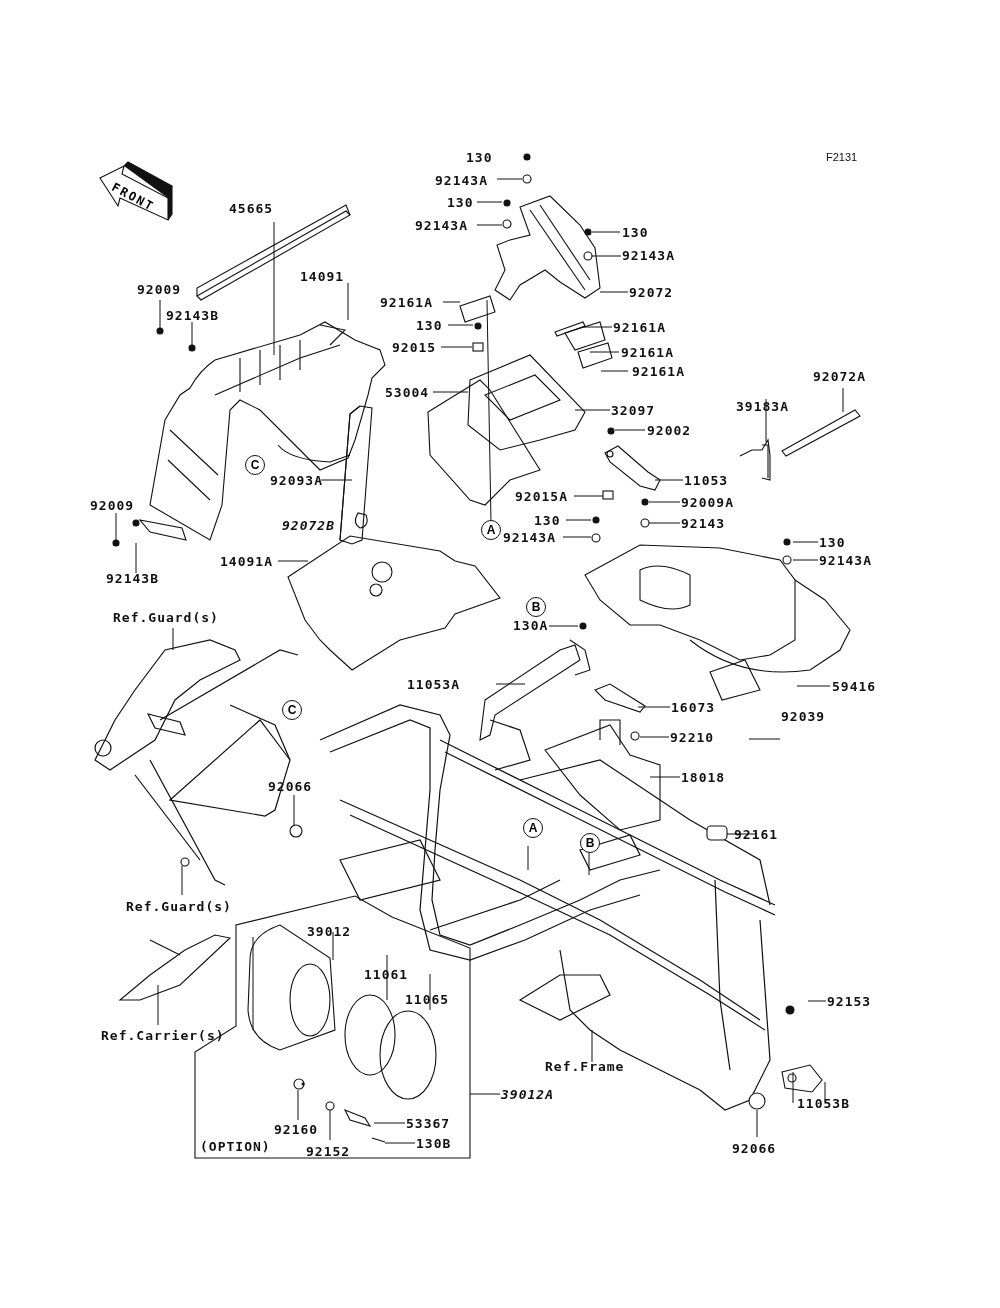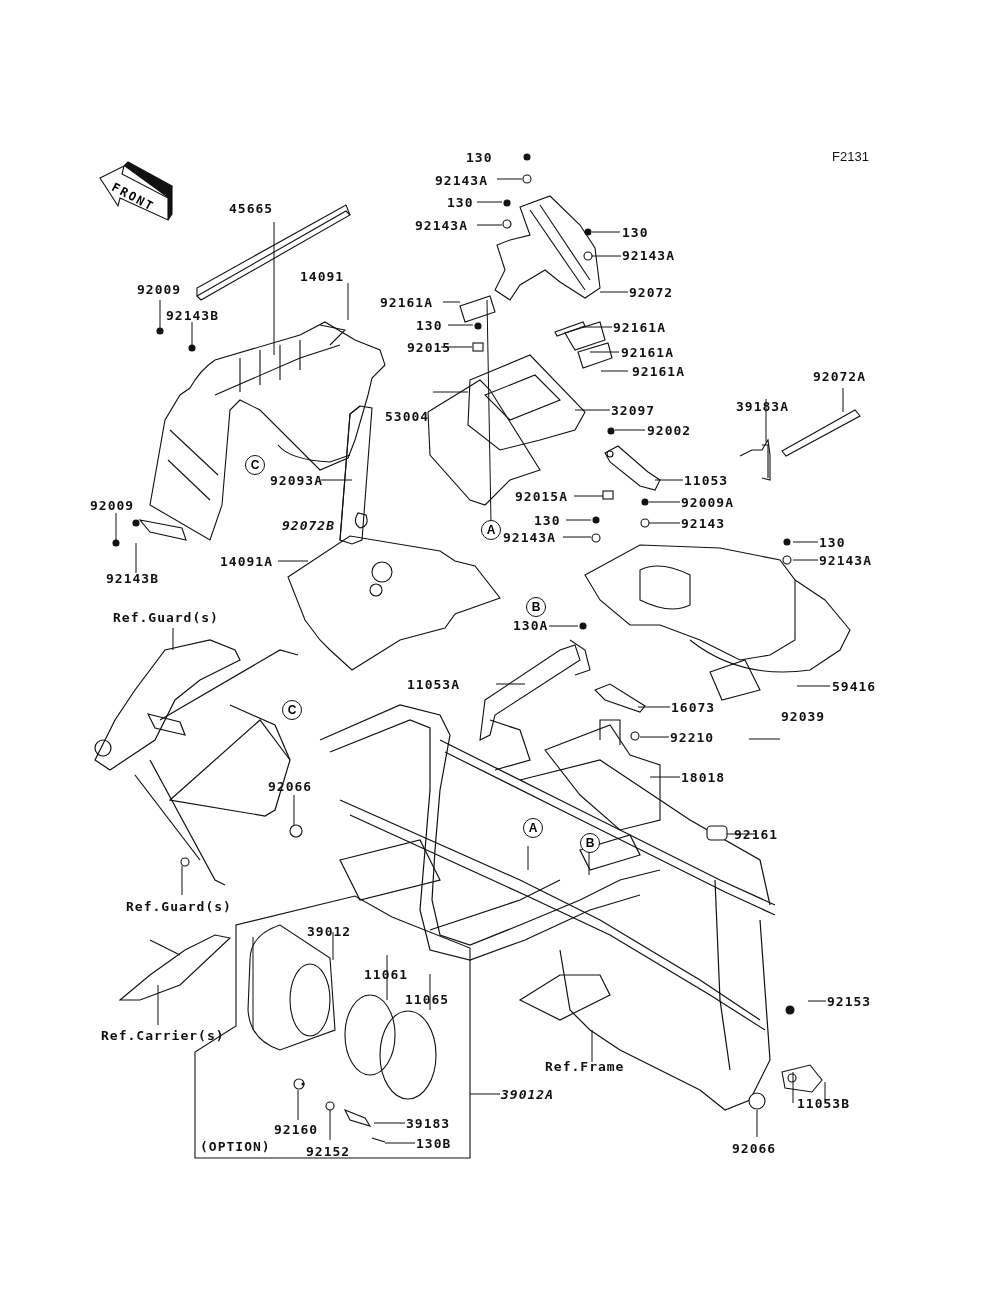--- a/index.html
+++ b/index.html
@@ -1,21 +1,21 @@
 <!DOCTYPE html>
 <html><head>
 <meta charset="utf-8">
 <style>
   html, body { margin: 0; padding: 0; background: #ffffff; }
   body { width: 1000px; height: 1308px; position: relative; overflow: hidden; }
   #stage { position: absolute; left: 0; top: 0; width: 1000px; height: 1308px; }
   svg { position: absolute; left: 0; top: 0; }
   .lbl { position: absolute; font-family: "DejaVu Sans Mono", monospace; font-weight: bold; font-size: 13px; color: #111; white-space: nowrap; letter-spacing: 1px; line-height: 14px; }
   .ref { font-weight: bold; }
-  .fig { font-family: "Liberation Sans", sans-serif; font-size: 13px; font-weight: normal; letter-spacing: 0; margin-left: 6px; }
+  .fig { font-family: "Liberation Sans", sans-serif; font-size: 11px; font-weight: normal; letter-spacing: 0; }
   .circ { position: absolute; width: 20px; height: 20px; border: 1.3px solid #111; border-radius: 50%; font-family: "Liberation Sans", sans-serif; font-size: 12px; font-weight: bold; display: flex; align-items: center; justify-content: center; background: #fff; box-sizing: border-box; }
   .front-text { position: absolute; left: 116px; top: 180px; font-family: "DejaVu Sans Mono", monospace; font-weight: bold; font-size: 12px; transform: rotate(28deg); transform-origin: left top; letter-spacing: 2px; }
 </style>
 </head>
 <body>
 
 <div id="stage">
 
 <svg width="1000" height="1308" viewBox="0 0 1000 1308" fill="none" stroke="#111" stroke-width="1.1">
 
@@ -257,24 +257,24 @@
 <div class="lbl" style="left:466px; top:151px;">130</div>
 <div class="lbl" style="left:435px; top:174px;">92143A</div>
 <div class="lbl" style="left:447px; top:196px;">130</div>
 <div class="lbl" style="left:415px; top:219px;">92143A</div>
 <div class="lbl" style="left:622px; top:226px;">130</div>
 <div class="lbl" style="left:622px; top:249px;">92143A</div>
 <div class="lbl" style="left:629px; top:286px;">92072</div>
 <div class="lbl" style="left:380px; top:296px;">92161A</div>
 <div class="lbl" style="left:416px; top:319px;">130</div>
 <div class="lbl" style="left:613px; top:321px;">92161A</div>
-<div class="lbl" style="left:392px; top:341px;margin-left:15px;">92015</div>
+<div class="lbl" style="left:392px; top:341px;">92015</div>
 <div class="lbl" style="left:621px; top:346px;">92161A</div>
 <div class="lbl" style="left:632px; top:365px;">92161A</div>
-<div class="lbl" style="left:385px; top:386px;margin-top:24px;">53004</div>
+<div class="lbl" style="left:385px; top:386px;">53004</div>
 <div class="lbl" style="left:611px; top:404px;">32097</div>
 <div class="lbl" style="left:647px; top:424px;">92002</div>
 <div class="lbl" style="left:684px; top:474px;">11053</div>
 <div class="lbl" style="left:515px; top:490px;">92015A</div>
 <div class="lbl" style="left:681px; top:496px;">92009A</div>
 <div class="lbl" style="left:534px; top:514px;">130</div>
 <div class="lbl" style="left:681px; top:517px;">92143</div>
 <div class="lbl" style="left:503px; top:531px;">92143A</div>
 <div class="lbl" style="left:819px; top:536px;">130</div>
 <div class="lbl" style="left:819px; top:554px;">92143A</div>
@@ -301,21 +301,21 @@
 <div class="lbl" style="left:268px; top:780px;">92066</div>
 <div class="lbl" style="left:734px; top:828px;">92161</div>
 
 <div class="lbl" style="left:307px; top:925px;">39012</div>
 <div class="lbl" style="left:364px; top:968px;">11061</div>
 <div class="lbl" style="left:405px; top:993px;">11065</div>
 <div class="lbl" style="left:827px; top:995px;">92153</div>
 <div class="lbl" style="left:501px; top:1088px;font-style:italic;">39012A</div>
 <div class="lbl" style="left:797px; top:1097px;">11053B</div>
 <div class="lbl" style="left:274px; top:1123px;">92160</div>
-<div class="lbl" style="left:406px; top:1117px;">39183</div>
+<div class="lbl" style="left:406px; top:1117px;">53367</div>
 <div class="lbl" style="left:416px; top:1137px;">130B</div>
 <div class="lbl" style="left:306px; top:1145px;">92152</div>
 <div class="lbl" style="left:732px; top:1142px;">92066</div>
 
 <div class="lbl" style="left:200px; top:1140px;">(OPTION)</div>
 
 <div class="lbl ref" style="left:113px; top:611px;">Ref.Guard(s)</div>
 <div class="lbl ref" style="left:126px; top:900px;">Ref.Guard(s)</div>
 <div class="lbl ref" style="left:92px; top:1029px;margin-left:9px;">Ref.Carrier(s)</div>
 <div class="lbl ref" style="left:545px; top:1060px;">Ref.Frame</div>

